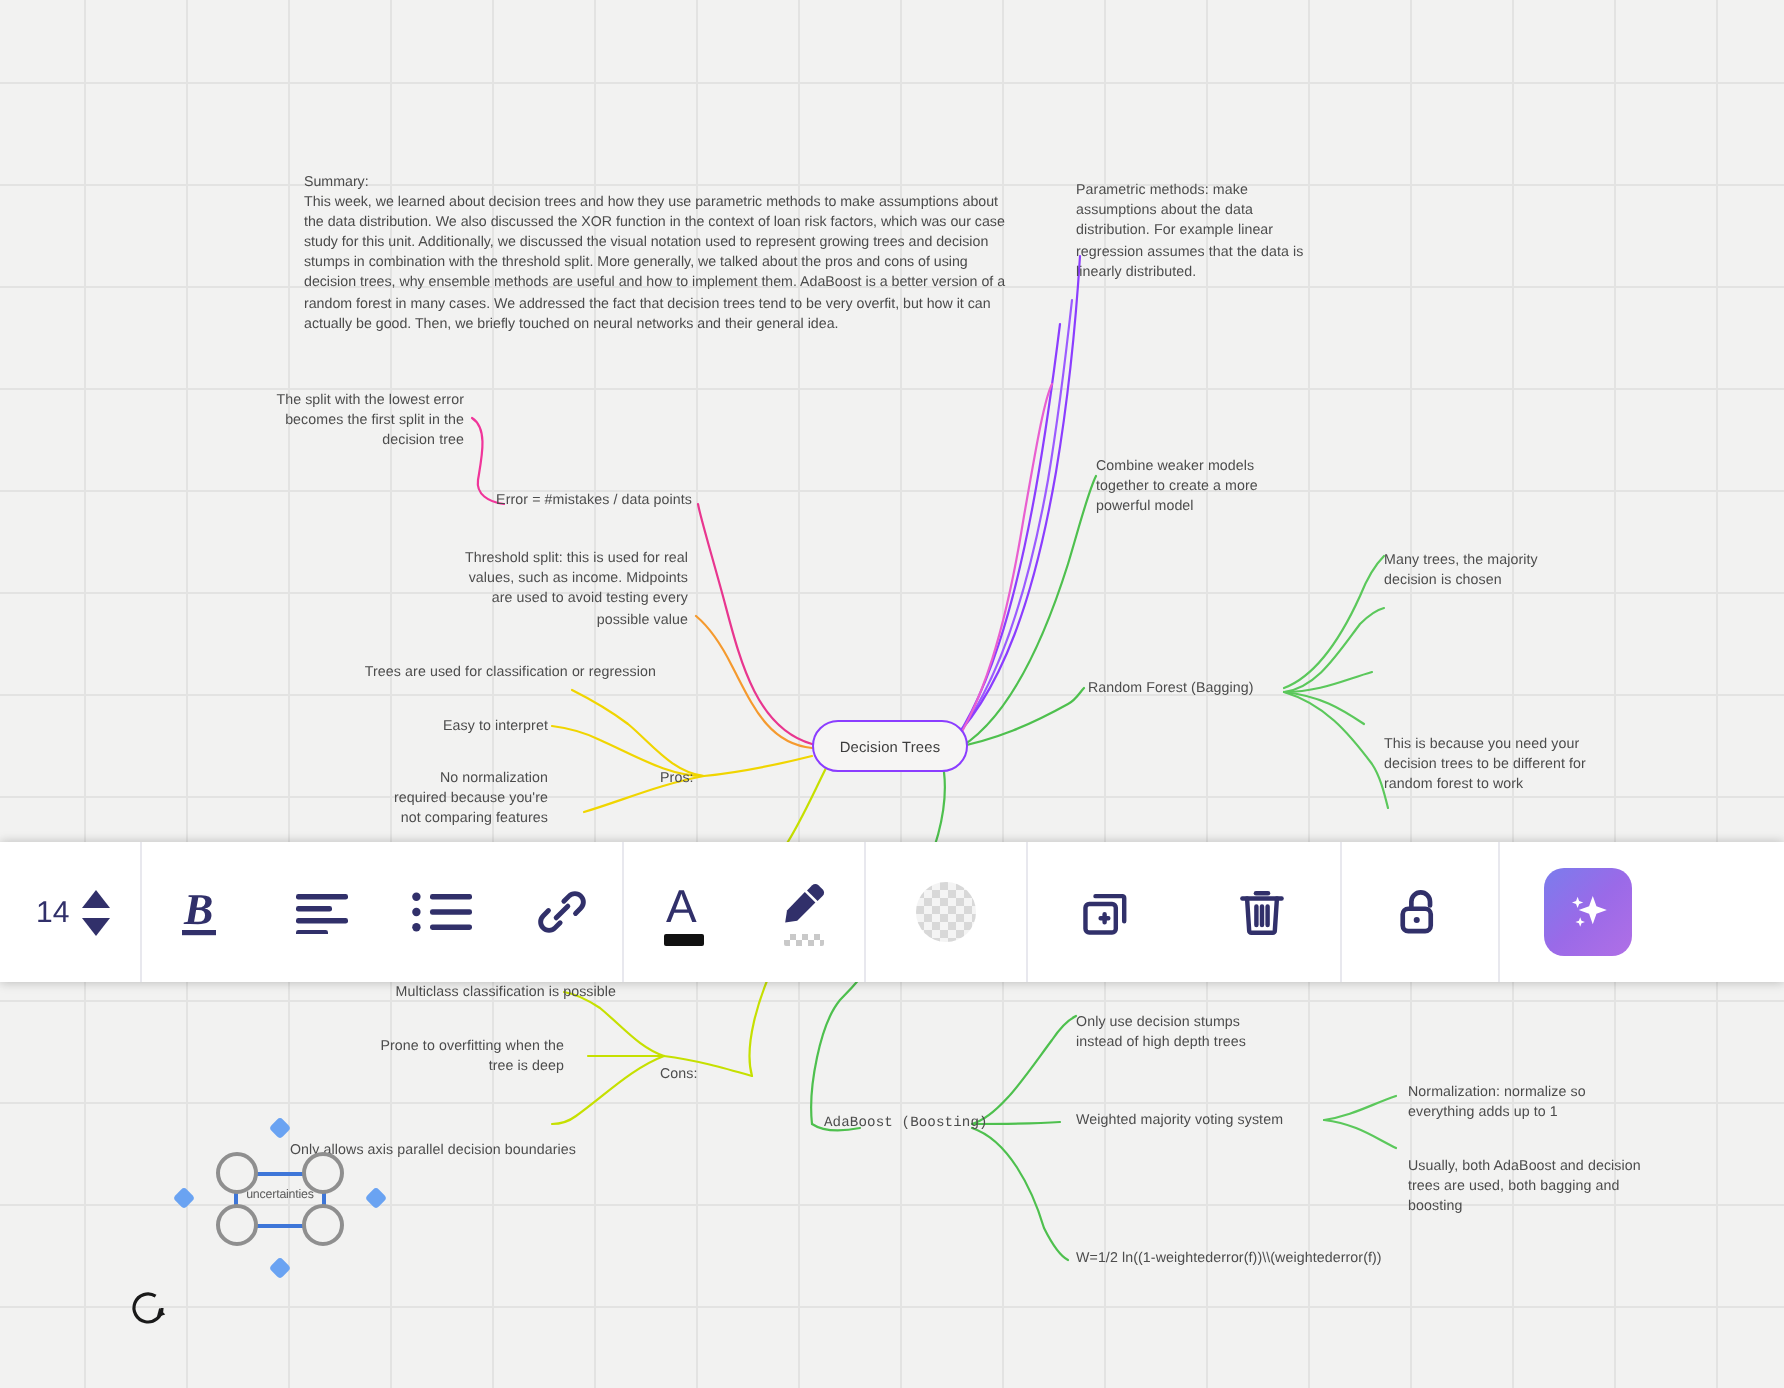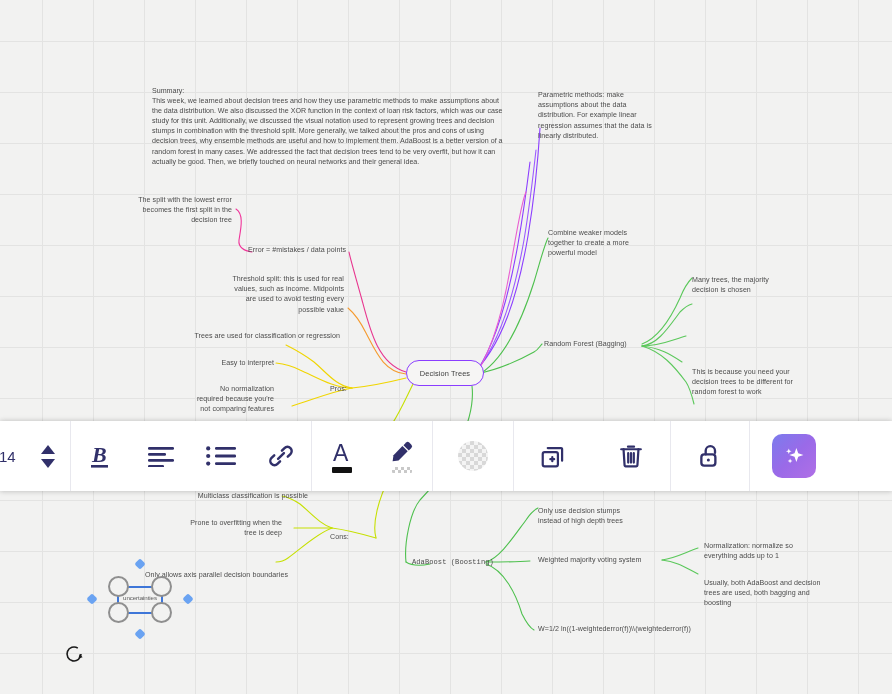--- a/index.html
+++ b/index.html
@@ -88,21 +88,21 @@
   .tb-btn {
     width: 60px; height: 100%;
     display: flex; flex-direction: column;
     align-items: center; justify-content: center;
     cursor: pointer;
     color: #31306a;
   }
   .tb-btn svg { display: block; }
   .num-value {
     font-size: 15px; color: #31306a; font-weight: 500;
-    width: 22px; text-align: left; margin-left: -6px;
+    width: 22px; text-align: left; margin-left: -6px; padding-left: 19px;
   }
   .stepper { display: flex; flex-direction: column; gap: 5px; align-items: center; width: 44px; }
   .swatch { width: 20px; height: 6px; margin-top: 3px; border-radius: 1px; }
   .swatch.checker {
     background-image:
       linear-gradient(45deg, #c9c9c9 25%, transparent 25%, transparent 75%, #c9c9c9 75%),
       linear-gradient(45deg, #c9c9c9 25%, transparent 25%, transparent 75%, #c9c9c9 75%);
     background-size: 6px 6px;
     background-position: 0 0, 3px 3px;
     background-color: #ffffff;
@@ -188,21 +188,21 @@
     <div class="note" style="left:330px; top:532px; width:30px;">Cons:</div>
 
     <div class="note ra" style="left:106px; top:195px; width:126px;">The split with the lowest error
 becomes the first split in the
 decision tree</div>
     <div class="note ra" style="left:186px; top:245px; width:160px;">Error = #mistakes / data points</div>
     <div class="note ra" style="left:222px; top:274px; width:122px;">Threshold split: this is used for real
 values, such as income. Midpoints
 are used to avoid testing every
 possible value</div>
-    <div class="note ra" style="left:178px; top:331px; width:150px;margin-left:12px;">Trees are used for classification or regression</div>
+    <div class="note ra" style="left:178px; top:331px; width:150px;">Trees are used for classification or regression</div>
     <div class="note ra" style="left:190px; top:358px; width:84px;">Easy to interpret</div>
     <div class="note" style="left:538px; top:90px; width:148px;">Parametric methods: make
 assumptions about the data
 distribution. For example linear
 regression assumes that the data is
 linearly distributed.</div>
 
     <div class="note ra" style="left:182px; top:384px; width:92px;">No normalization
 required because you're
 not comparing features</div>

